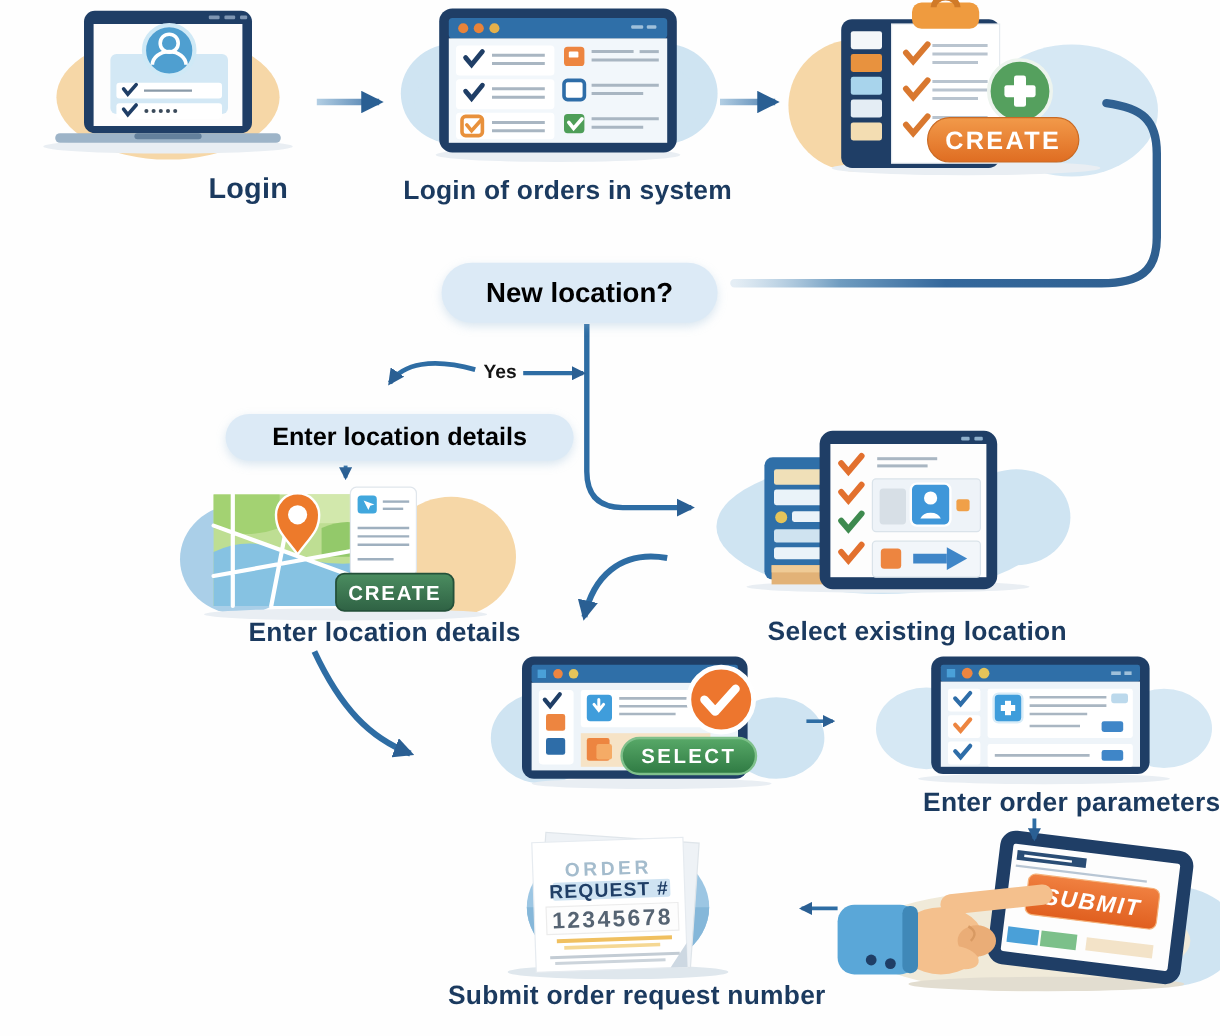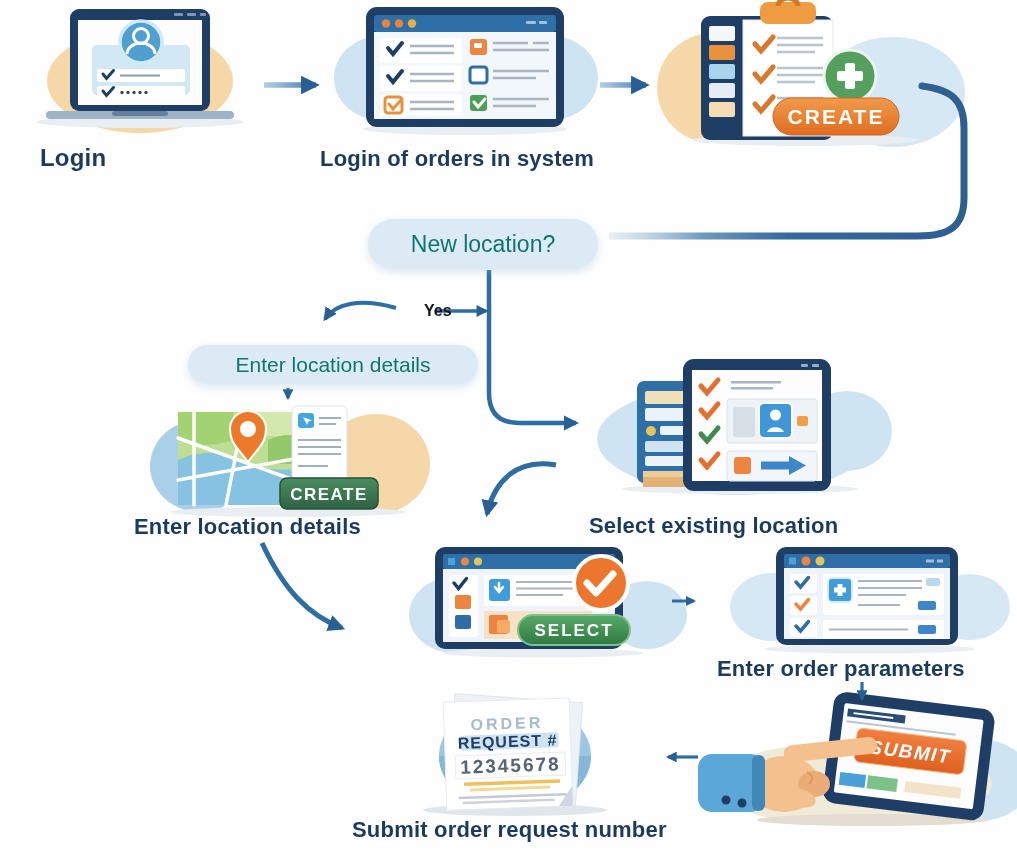--- a/index.html
+++ b/index.html
@@ -1,22 +1,22 @@
 <!DOCTYPE html>
 <html><head>
 <meta charset="utf-8">
 <style>
   *{margin:0;padding:0;box-sizing:border-box}
   html,body{background:#fff}
   body{font-family:"Liberation Sans",sans-serif}
   .canvas{position:relative;width:1017px;height:863px;background:#fefefe;overflow:hidden}
   .illu{position:absolute;overflow:visible;z-index:2}
-  .caption{position:absolute;z-index:4;color:#1b3a5f;font-weight:700;text-align:left;
+  .caption{position:absolute;z-index:4;color:#1b3a5f;font-weight:700;text-align:right;
            font-size:22px;letter-spacing:.2px;line-height:1.15}
-  .bubble{position:absolute;z-index:4;background:#dceaf6;color:#0f766e;font-weight:400;
+  .bubble{position:absolute;z-index:4;background:#dceaf6;color:#000000;font-weight:700;
           display:flex;align-items:center;justify-content:center;
           box-shadow:0 3px 8px rgba(150,185,215,.35)}
   .yes-label{position:absolute;z-index:5;color:#141414;font-weight:700;font-size:16px}
   .overlay{position:absolute;left:0;top:0;z-index:3;pointer-events:none}
 </style>
 </head>
 <body>
 
 <div class="canvas">
 
@@ -154,21 +154,21 @@
       <rect x="190" y="63" width="10" height="26" rx="2" fill="#fff"></rect>
     </g>
     <g>
       <rect x="118" y="98" width="126" height="37" rx="18.5" fill="url(#gradOrange)" stroke="#c96a24" stroke-width="1"></rect>
       <text x="181" y="124" text-anchor="middle" font-size="21" font-weight="bold" fill="#ffffff" letter-spacing="2">CREATE</text>
     </g>
   </svg>
 
   <div class="bubble" style="left:368px;top:219px;width:230px;height:50px;border-radius:25px;font-size:23px">New location?</div>
 
-  <div class="yes-label" style="left:424px;top:302px">Yes</div>
+  <div class="yes-label" style="left:403px;top:302px">Yes</div>
 
   <div class="bubble" style="left:188px;top:345px;width:290px;height:39px;border-radius:19.5px;font-size:21px">Enter location details</div>
 
   <svg class="illu" style="left:148px;top:398px" width="280" height="122" viewBox="0 0 280 122">
     <defs>
       <linearGradient id="gradGreen" x1="0" y1="0" x2="0" y2="1">
         <stop offset="0" stop-color="#4b8d60"></stop>
           <stop offset="1" stop-color="#2f6244"></stop>
       </linearGradient>
     </defs>

